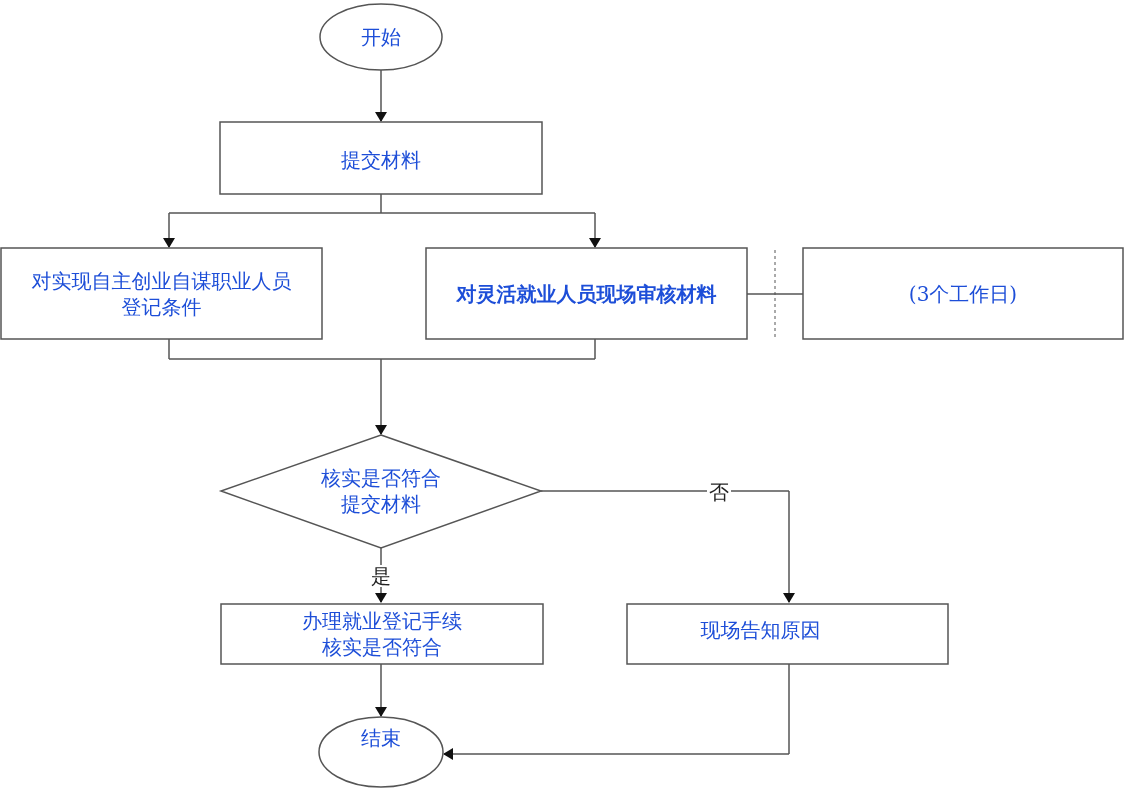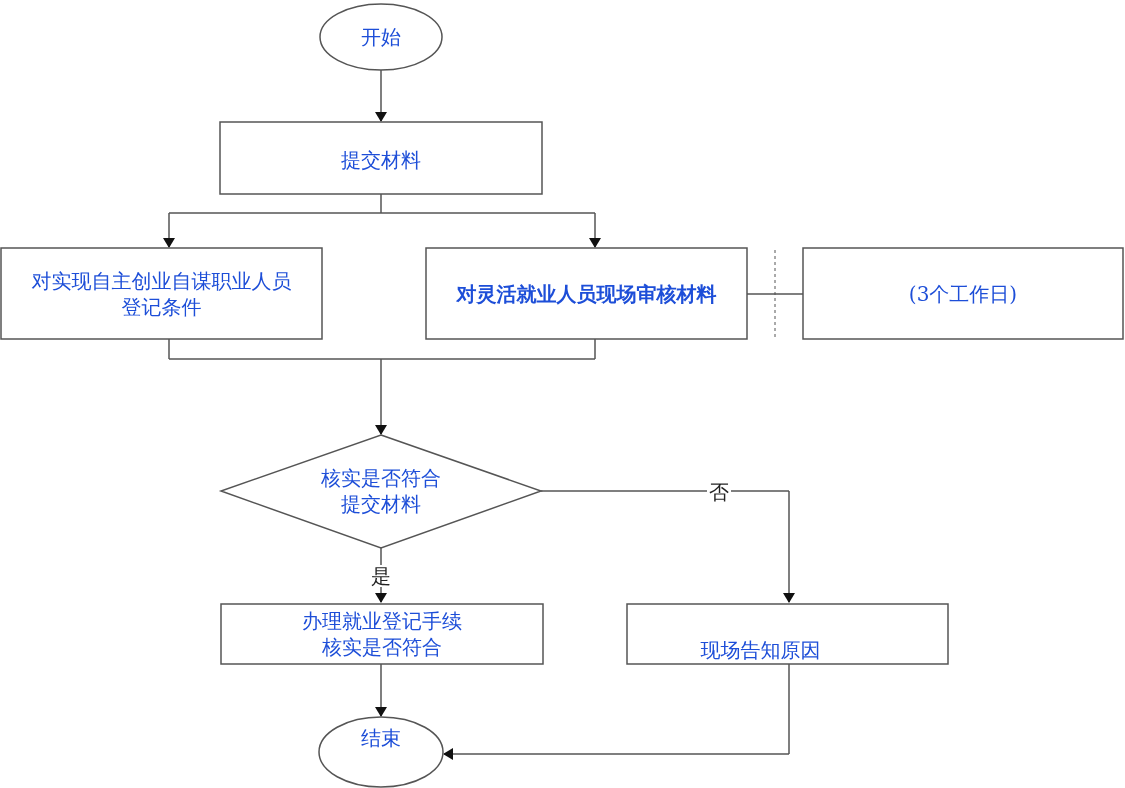--- a/index.html
+++ b/index.html
@@ -89,19 +89,19 @@
 </div>
 
 <span class="label" style="left:369px;top:565px;">是</span>
 <span class="label" style="left:707px;top:481px;">否</span>
 
 <div class="node-text" style="left:221px;top:604px;width:322px;height:60px;border-radius:30px;">
   <span>办理就业登记手续</span>
   <span>核实是否符合</span>
 </div>
 
-<div class="node-text" style="left:627px;top:620px;width:267px;height:60px;">
+<div class="node-text" style="left:627px;top:600px;width:267px;height:60px;">
   <span>现场告知原因</span>
 </div>
 
 <div class="node-text" style="left:319px;top:703px;width:124px;height:70px;">
   <span>结束</span>
 </div>
 
 </body></html>

